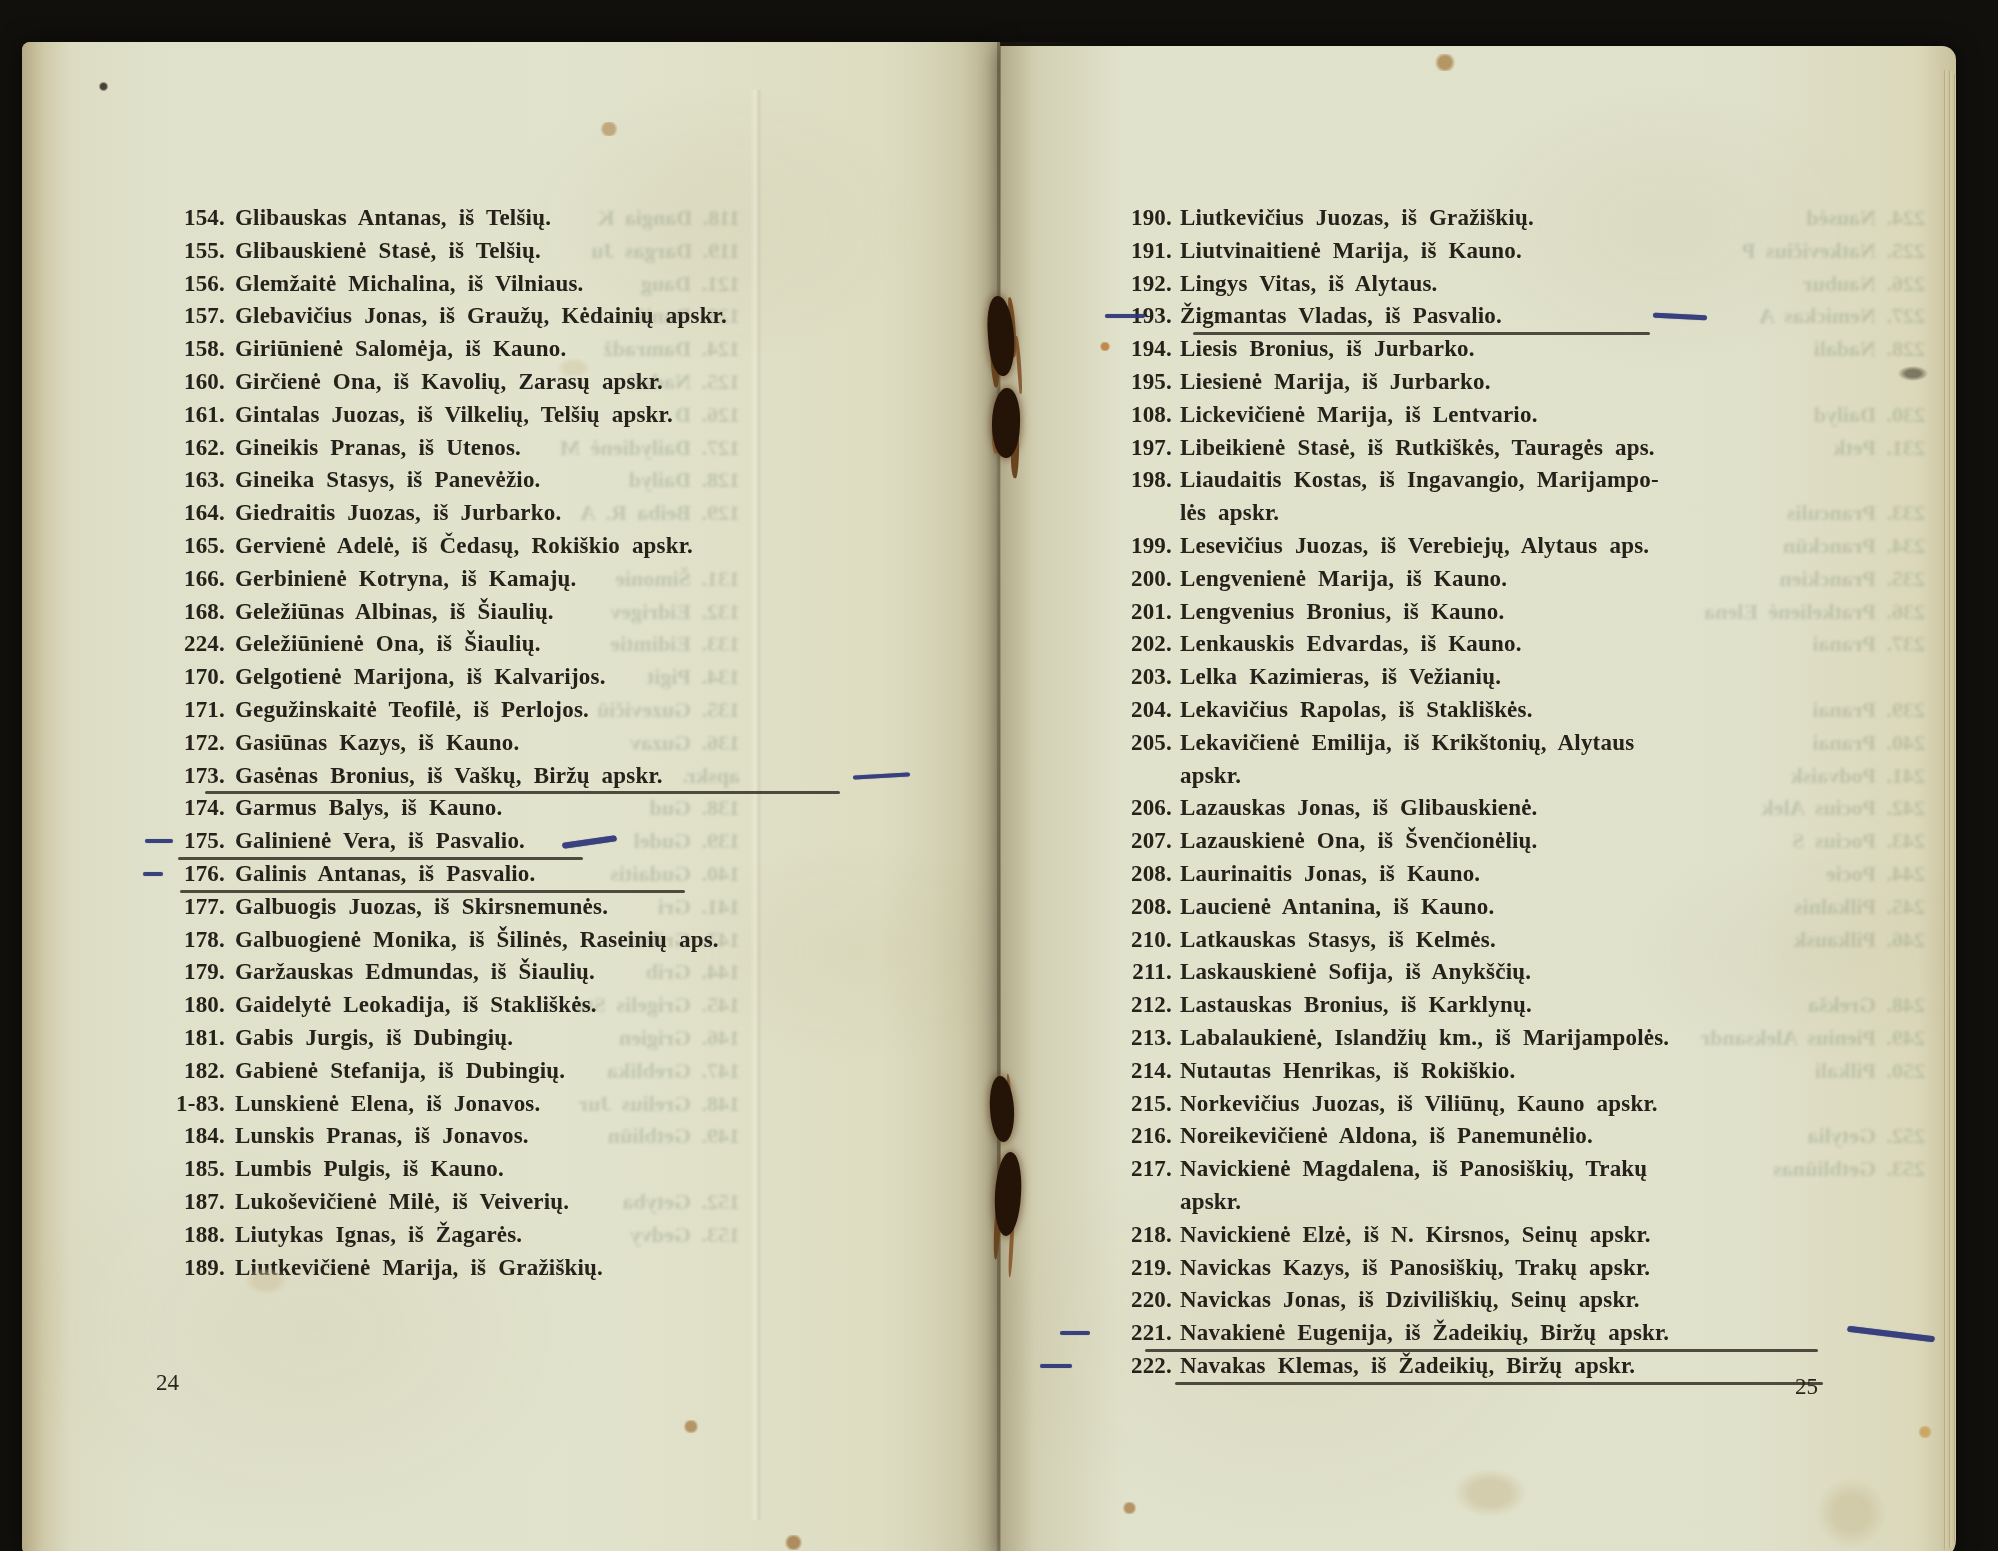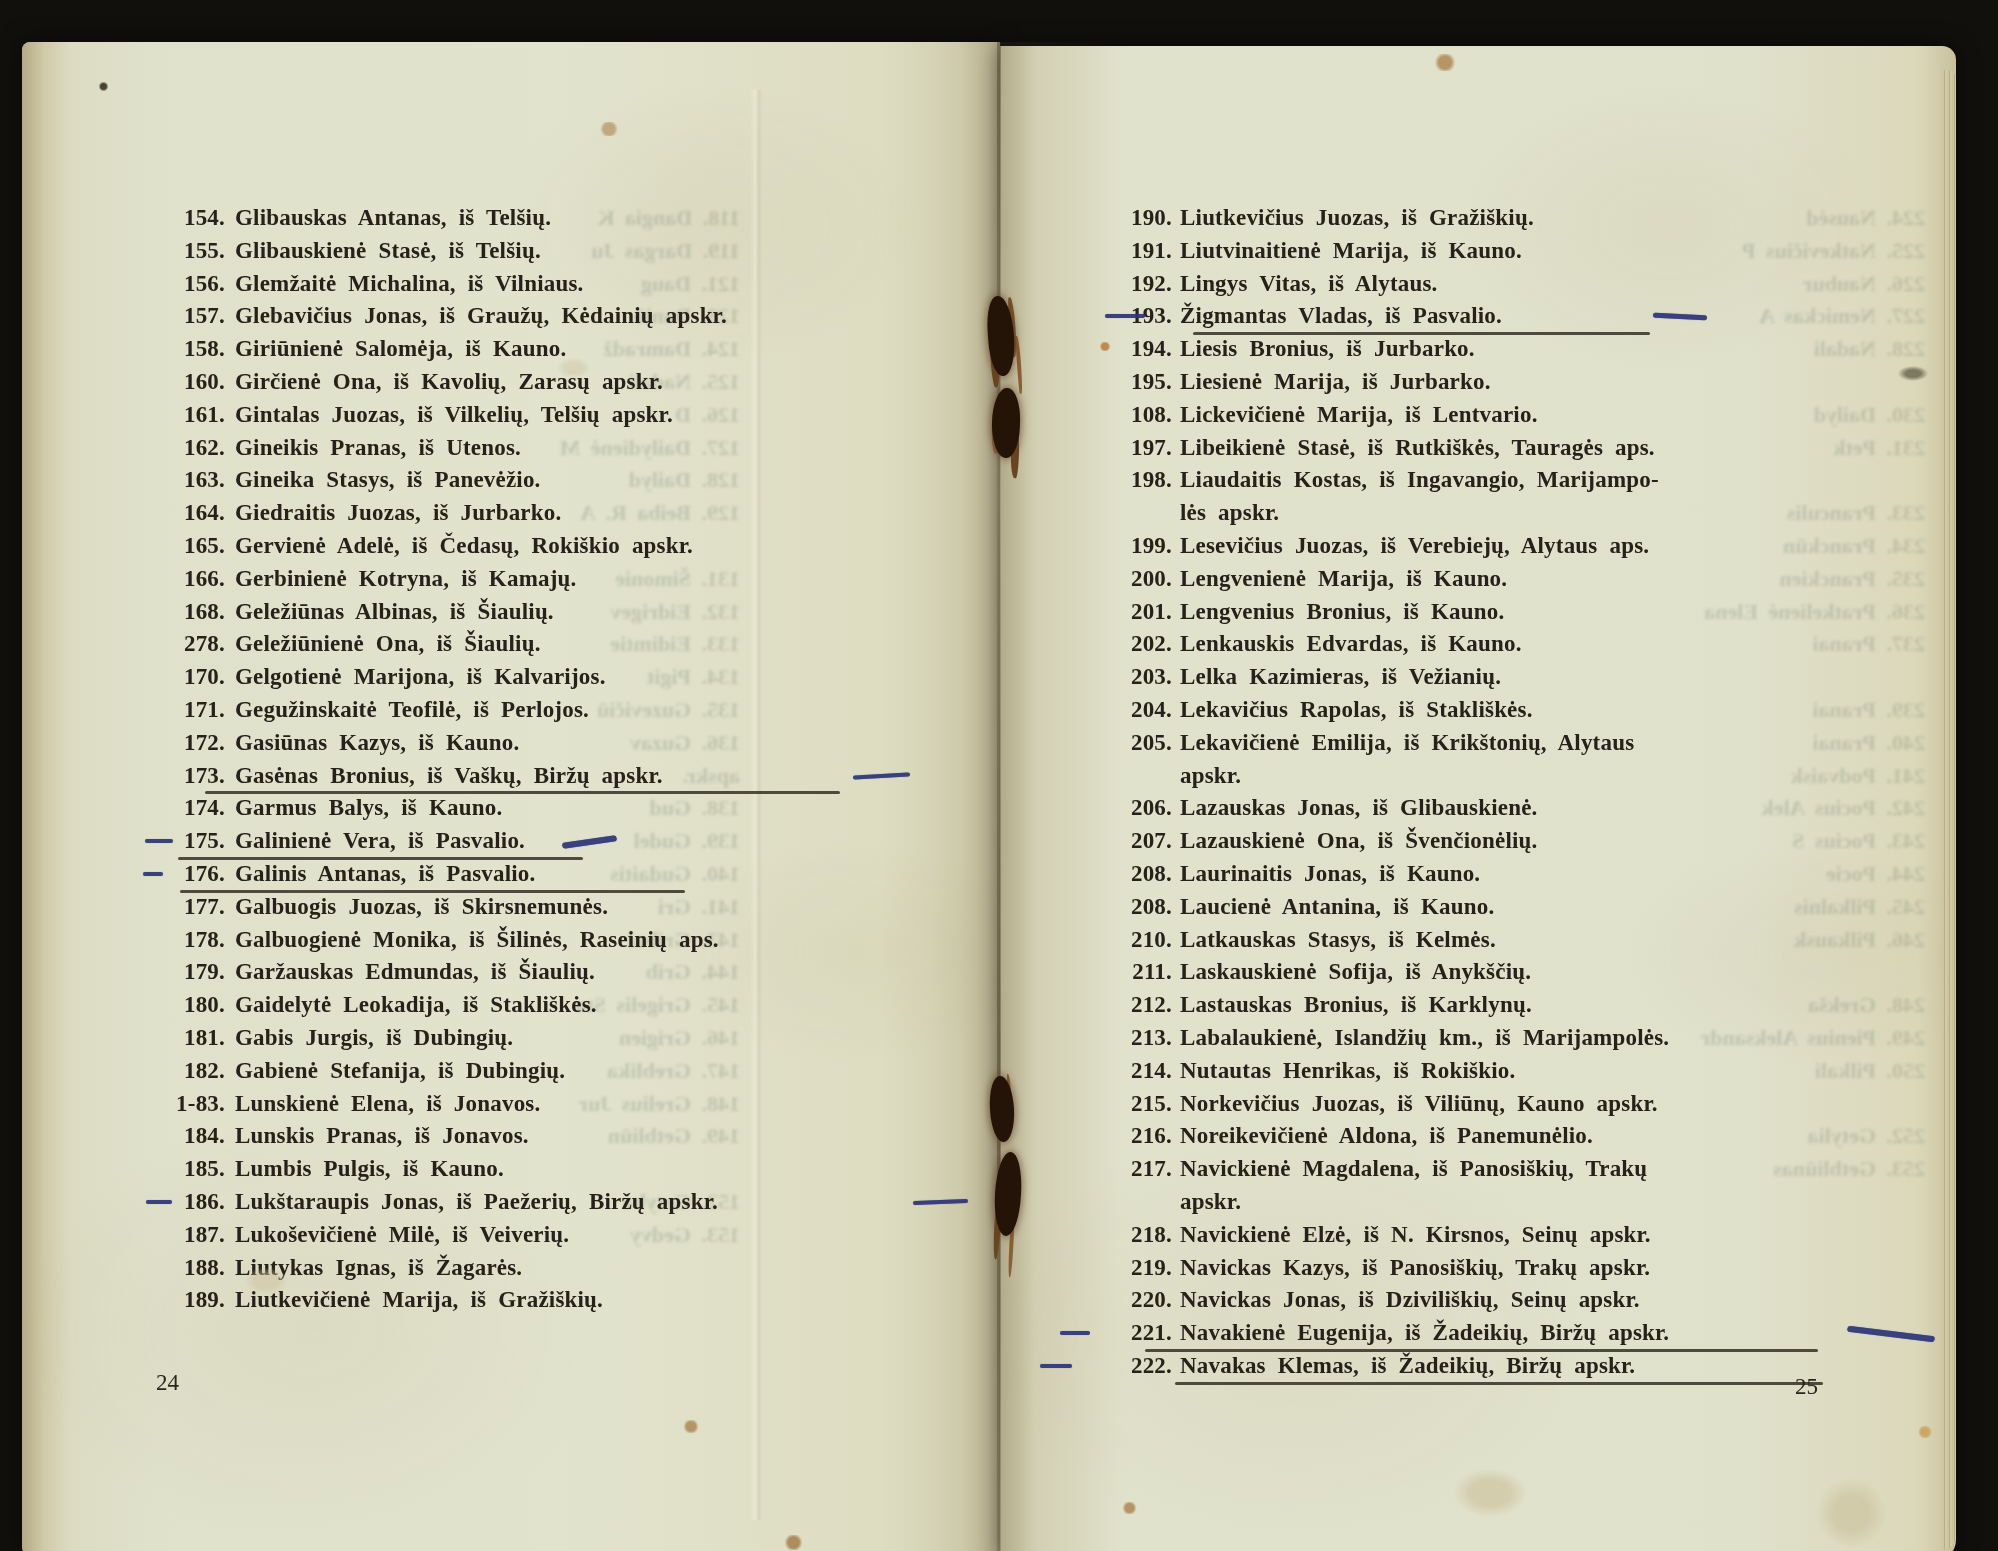--- a/index.html
+++ b/index.html
@@ -232,21 +232,21 @@
       </div>
       <div class="row">
         <span class="num">166.</span>
         <span class="txt">Gerbinienė Kotryna, iš Kamajų.</span>
       </div>
       <div class="row">
         <span class="num">168.</span>
         <span class="txt">Geležiūnas Albinas, iš Šiaulių.</span>
       </div>
       <div class="row">
-        <span class="num">278.</span>
+        <span class="num">224.</span>
         <span class="txt">Geležiūnienė Ona, iš Šiaulių.</span>
       </div>
       <div class="row">
         <span class="num">170.</span>
         <span class="txt">Gelgotienė Marijona, iš Kalvarijos.</span>
       </div>
       <div class="row">
         <span class="num">171.</span>
         <span class="txt">Gegužinskaitė Teofilė, iš Perlojos.</span>
       </div>
@@ -305,26 +305,20 @@
         <span class="num">1-83.</span>
         <span class="txt">Lunskienė Elena, iš Jonavos.</span>
       </div>
       <div class="row">
         <span class="num">184.</span>
         <span class="txt">Lunskis Pranas, iš Jonavos.</span>
       </div>
       <div class="row">
         <span class="num">185.</span>
         <span class="txt">Lumbis Pulgis, iš Kauno.</span>
-      </div>
-      <div class="row">
-        <span class="num">186.</span>
-        <span class="txt">Lukštaraupis Jonas, iš Paežerių, Biržų apskr.</span>
-        <i class="pen" style="left: 6px; width: 26px;"></i>
-        <i class="pen" style="left: 773px; width: 55px; transform: rotate(-2deg);"></i>
       </div>
       <div class="row">
         <span class="num">187.</span>
         <span class="txt">Lukoševičienė Milė, iš Veiverių.</span>
       </div>
       <div class="row">
         <span class="num">188.</span>
         <span class="txt">Liutykas Ignas, iš Žagarės.</span>
       </div>
       <div class="row">

